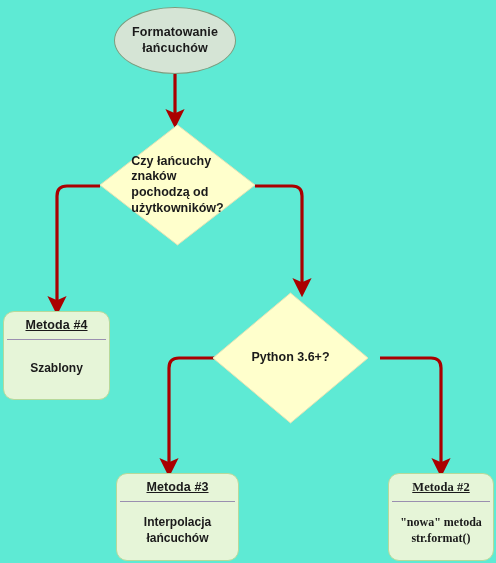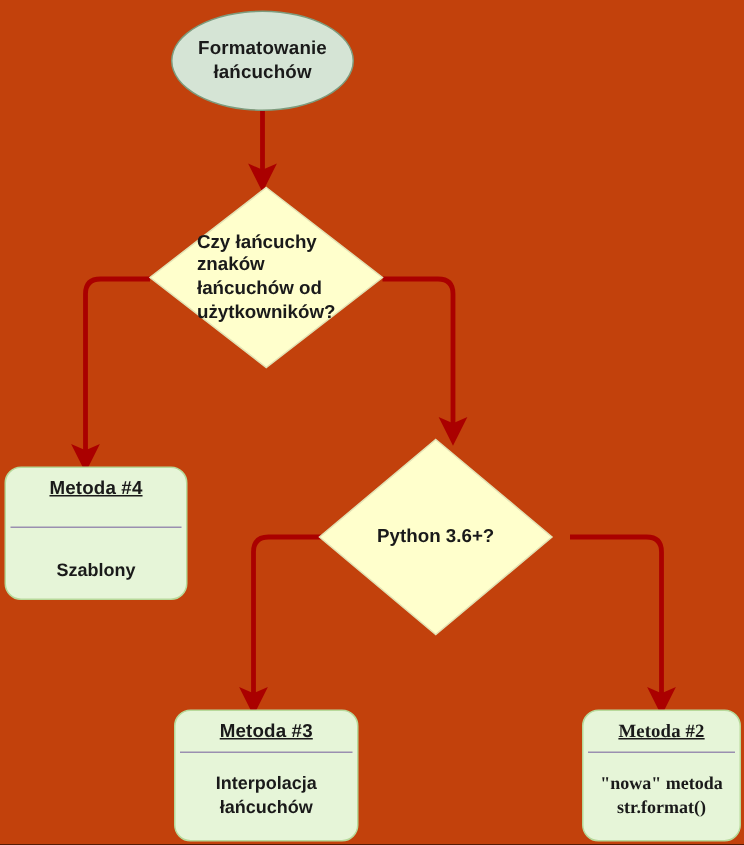--- a/index.html
+++ b/index.html
@@ -8,21 +8,21 @@
     padding: 0;
     background: #000000;
   }
   body {
     font-family: "Liberation Sans", sans-serif;
   }
   #canvas {
     position: relative;
     width: 496px;
     height: 563px;
-    background: #c2410c;
+    background: #5eead4;
     overflow: hidden;
   }
   #edge-layer {
     position: absolute;
     left: 0;
     top: 0;
     width: 496px;
     height: 563px;
     pointer-events: none;
   }
@@ -147,34 +147,34 @@
   </div>
 
   <div class="diamond-wrap" style="left:99px; top:124px; width:157px; height:122px;">
     <svg class="diamond-shape" viewBox="0 0 157 122" preserveAspectRatio="none">
       <polygon points="78.5,1 156,61 78.5,121 1,61" fill="#ffffcc" stroke="#e3e3b5" stroke-width="1"></polygon>
     </svg>
     <div class="diamond-label">
       <div>
         <div>Czy łańcuchy</div>
         <div>znaków</div>
-        <div>łańcuchów od</div>
+        <div>pochodzą od</div>
         <div>użytkowników?</div>
       </div>
     </div>
   </div>
 
   <div class="diamond-wrap" style="left:212px; top:292px; width:157px; height:132px;text-decoration:underline;">
     <svg class="diamond-shape" viewBox="0 0 157 132" preserveAspectRatio="none">
       <polygon points="78.5,1 156,66 78.5,131 1,66" fill="#ffffcc" stroke="#e3e3b5" stroke-width="1"></polygon>
     </svg>
     <div class="diamond-label">Python 3.6+?</div>
   </div>
 
-  <div class="node box-node" style="left:3px; top:311px; width:122px; height:89px;gap:12px;">
+  <div class="node box-node" style="left:3px; top:311px; width:107px; height:89px;">
     <div class="box-title">Metoda #4</div>
     <div class="box-divider"></div>
     <div class="box-body">Szablony</div>
   </div>
 
   <div class="node box-node" style="left:116px; top:473px; width:123px; height:88px;">
     <div class="box-title">Metoda #3</div>
     <div class="box-divider"></div>
     <div class="box-body">
       <div>

